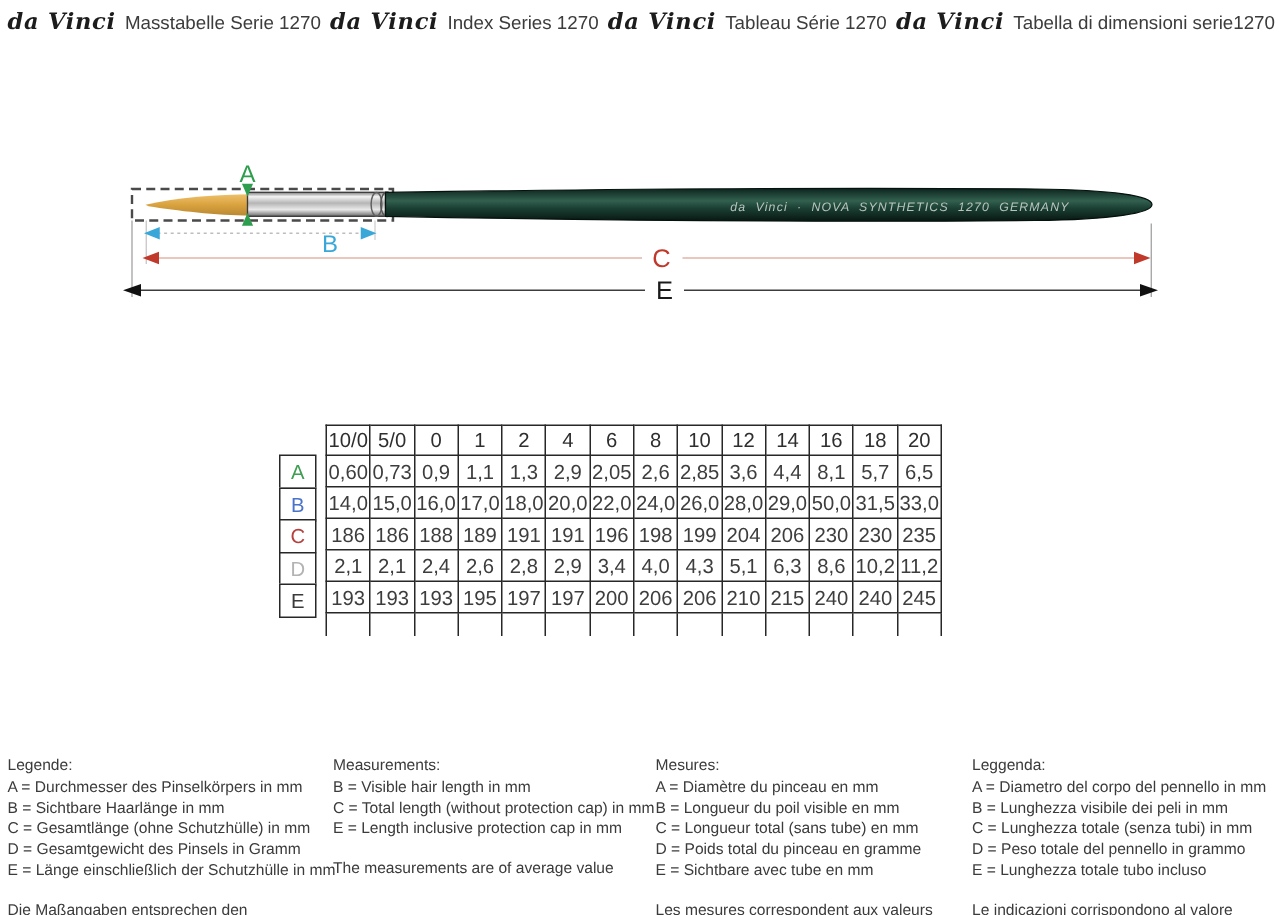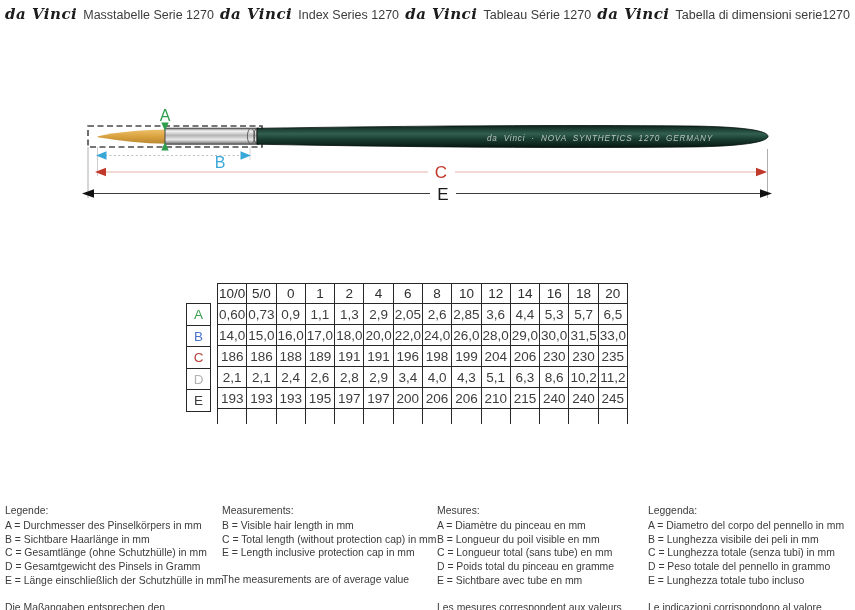--- a/index.html
+++ b/index.html
@@ -168,37 +168,37 @@
           <td>0,73</td>
           <td>0,9</td>
           <td>1,1</td>
           <td>1,3</td>
           <td>2,9</td>
           <td>2,05</td>
           <td>2,6</td>
           <td>2,85</td>
           <td>3,6</td>
           <td>4,4</td>
-          <td>5,3</td>
+          <td>8,1</td>
           <td>5,7</td>
           <td>6,5</td>
         </tr>
         <tr>
           <td>14,0</td>
           <td>15,0</td>
           <td>16,0</td>
           <td>17,0</td>
           <td>18,0</td>
           <td>20,0</td>
           <td>22,0</td>
           <td>24,0</td>
           <td>26,0</td>
           <td>28,0</td>
           <td>29,0</td>
-          <td>30,0</td>
+          <td>50,0</td>
           <td>31,5</td>
           <td>33,0</td>
         </tr>
         <tr>
           <td>186</td>
           <td>186</td>
           <td>188</td>
           <td>189</td>
           <td>191</td>
           <td>191</td>

